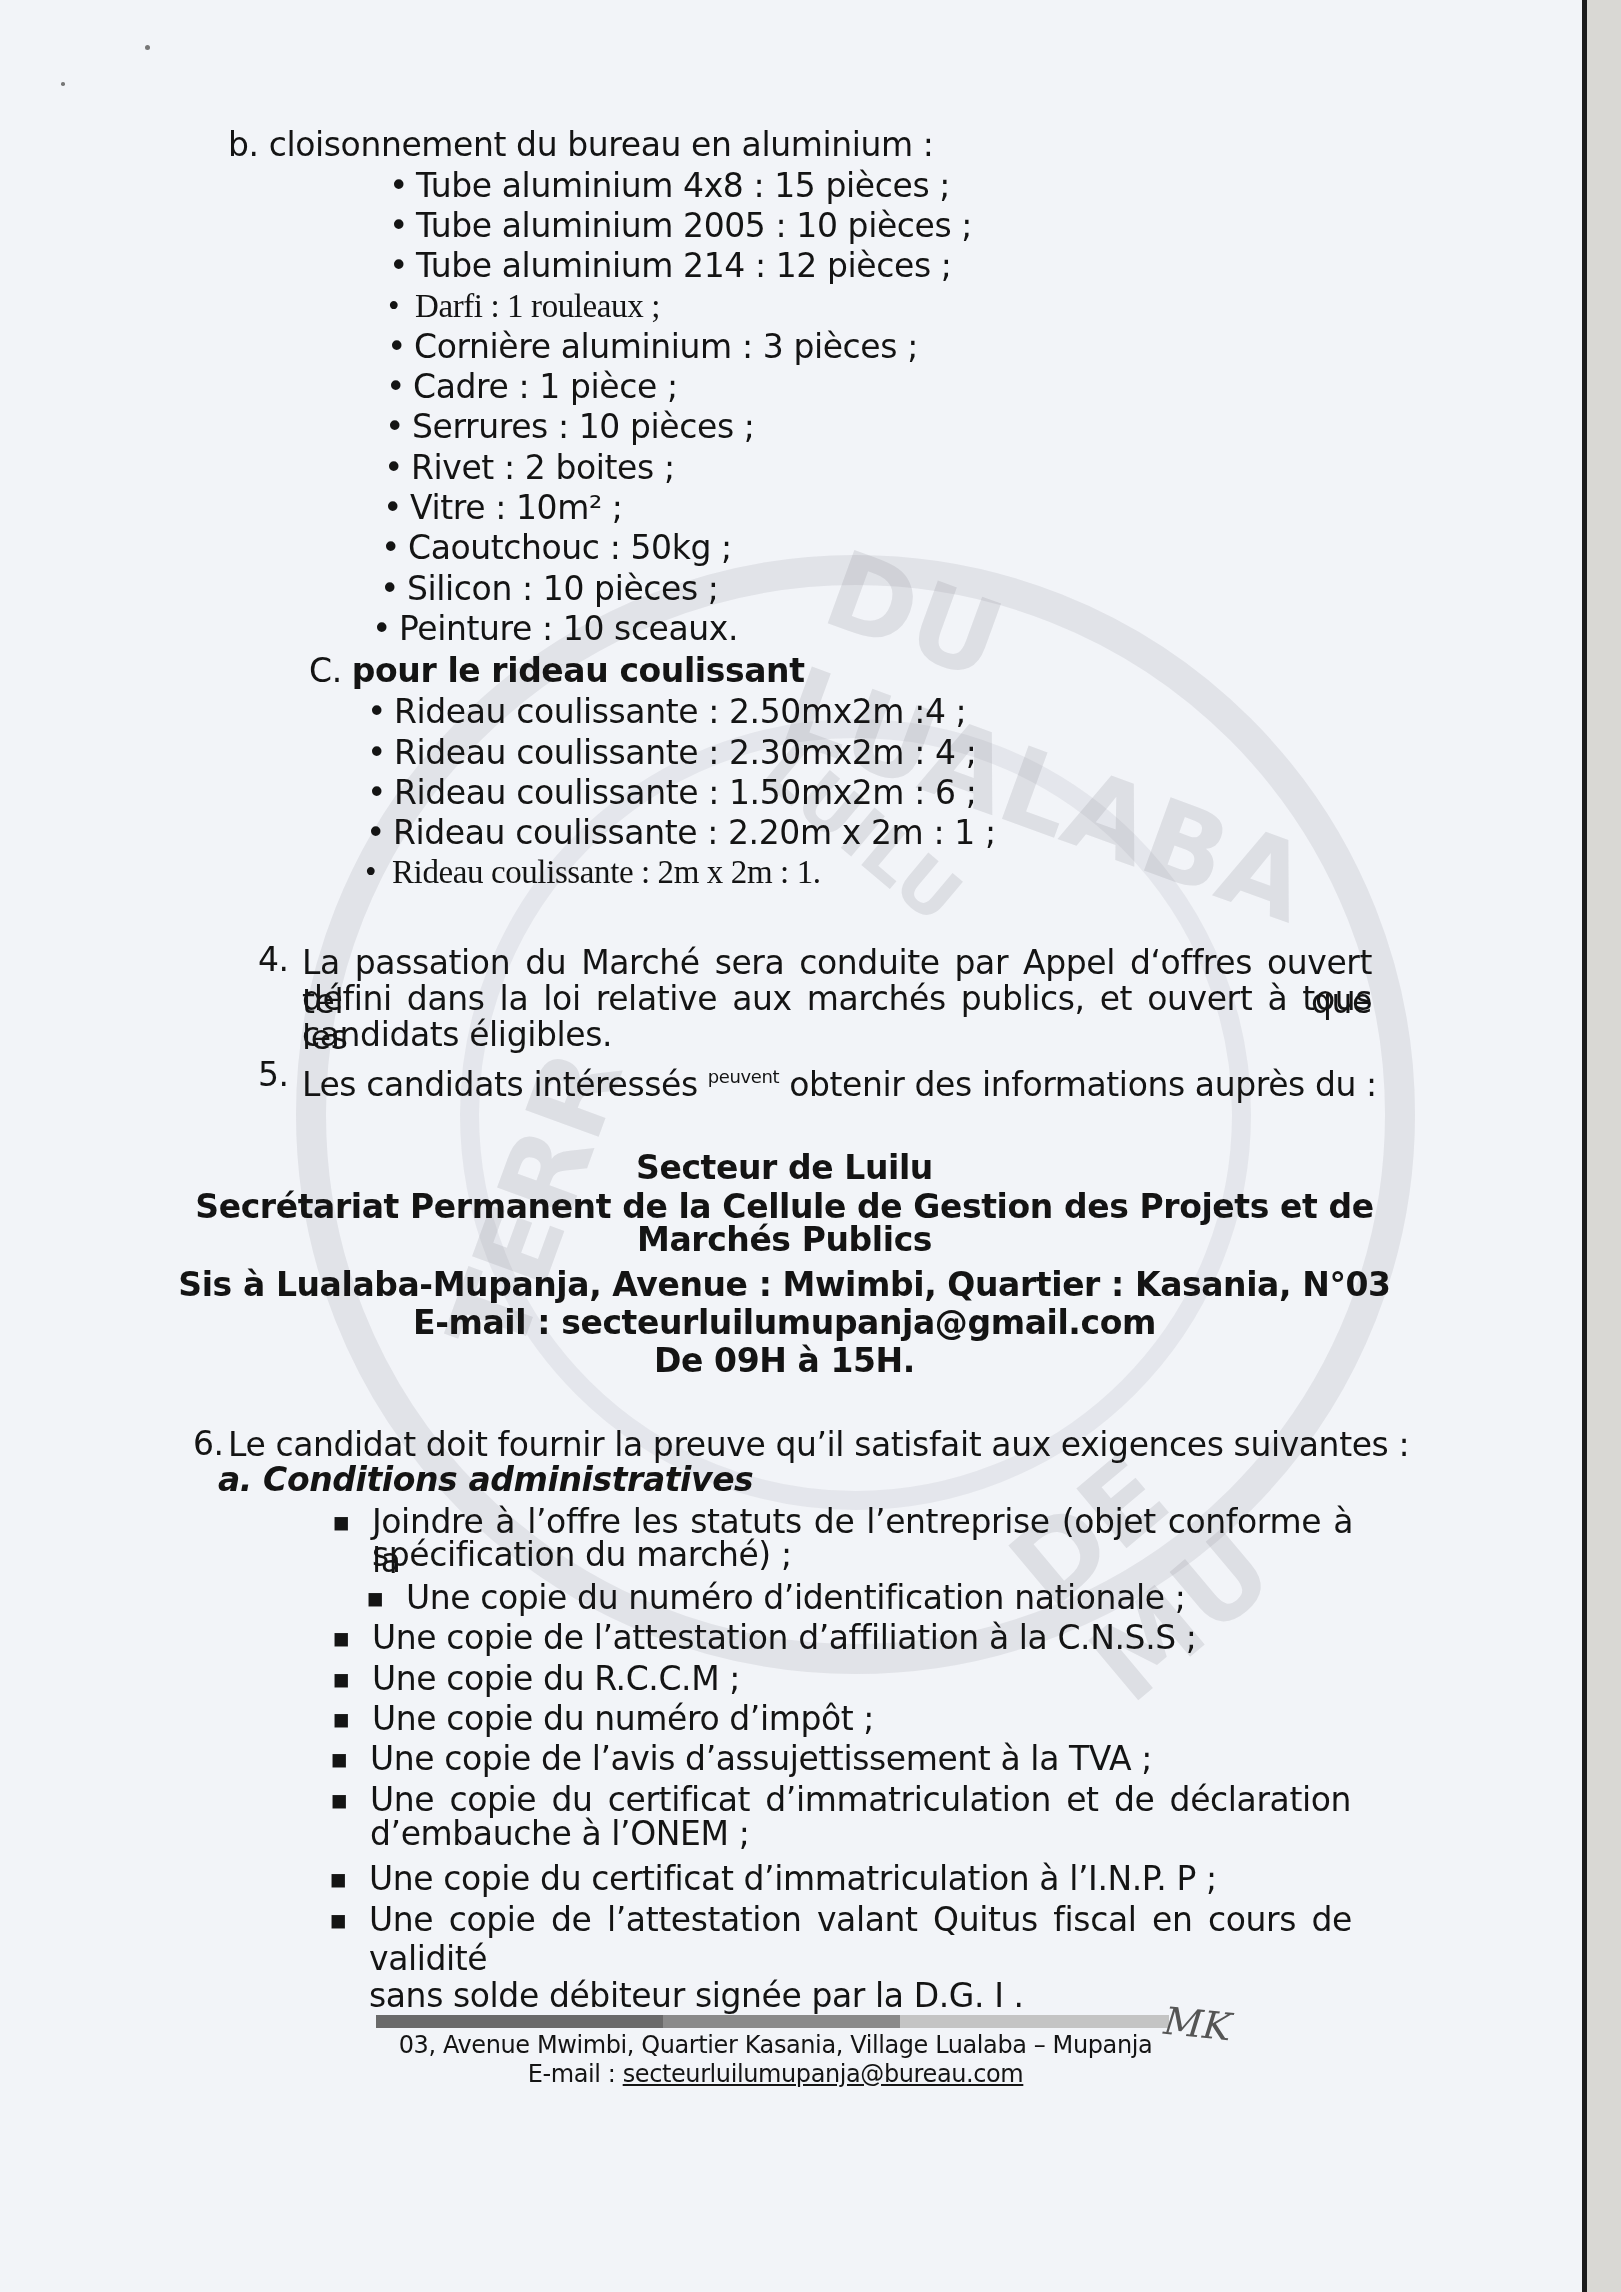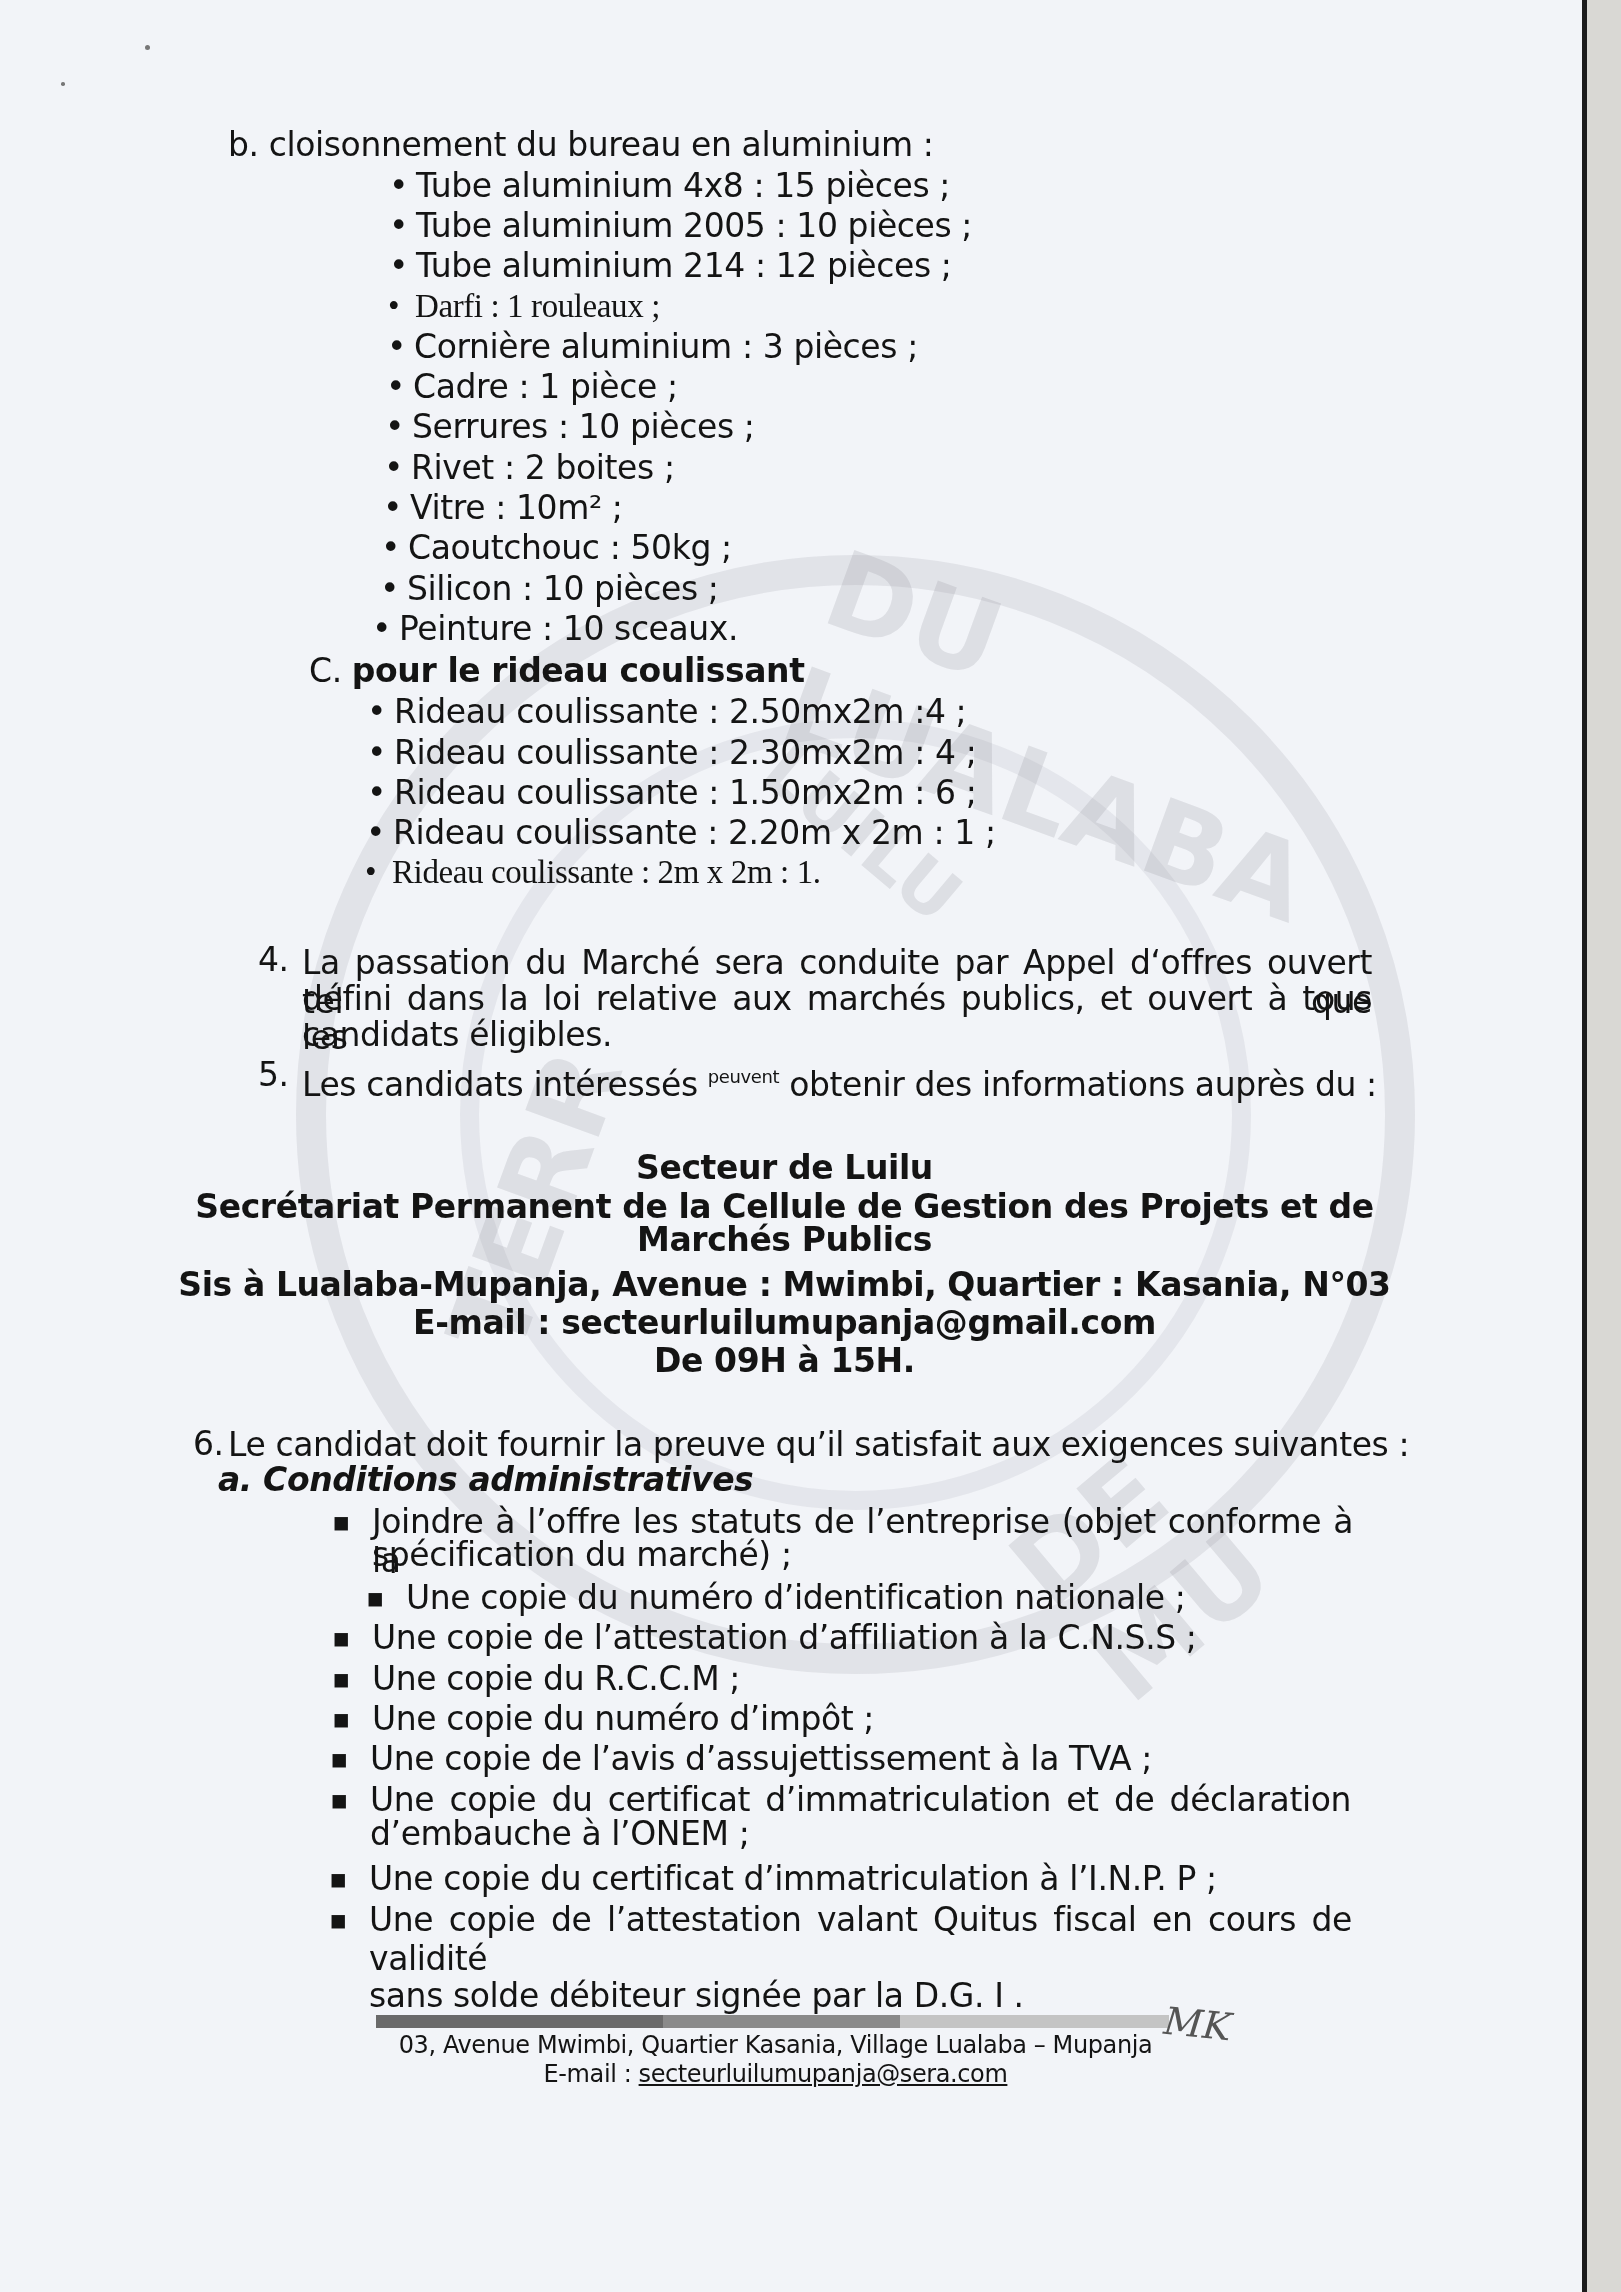--- a/index.html
+++ b/index.html
@@ -125,16 +125,16 @@
   <div class="t sq just" style="left:369px; top:1900px; width:983px;">Une copie de l’attestation valant Quitus fiscal en cours de validité</div>
   <div class="t" style="left:369px; top:1976px;">sans solde débiteur signée par la D.G. I .</div>
 
   <div class="footer-bar" style="left:376px; width:287px; background:#6a6a6a;"></div>
   <div class="footer-bar" style="left:663px; width:237px; background:#8a8a8a;"></div>
   <div class="footer-bar" style="left:900px; width:269px; background:#c4c4c4;"></div>
   <div class="sig">MK</div>
 
   <div class="footer-text" style="top:2031px; left:-18px;">03, Avenue Mwimbi, Quartier Kasania, Village Lualaba – Mupanja</div>
   <div class="footer-text" style="top:2060px; left:-18px;">
-    <span>E-mail : </span><span class="underline">secteurluilumupanja@sera.com</span>
+    <span>E-mail : </span><span class="underline">secteurluilumupanja@bureau.com</span>
   </div>
 </div>
 
 
 </body></html>

